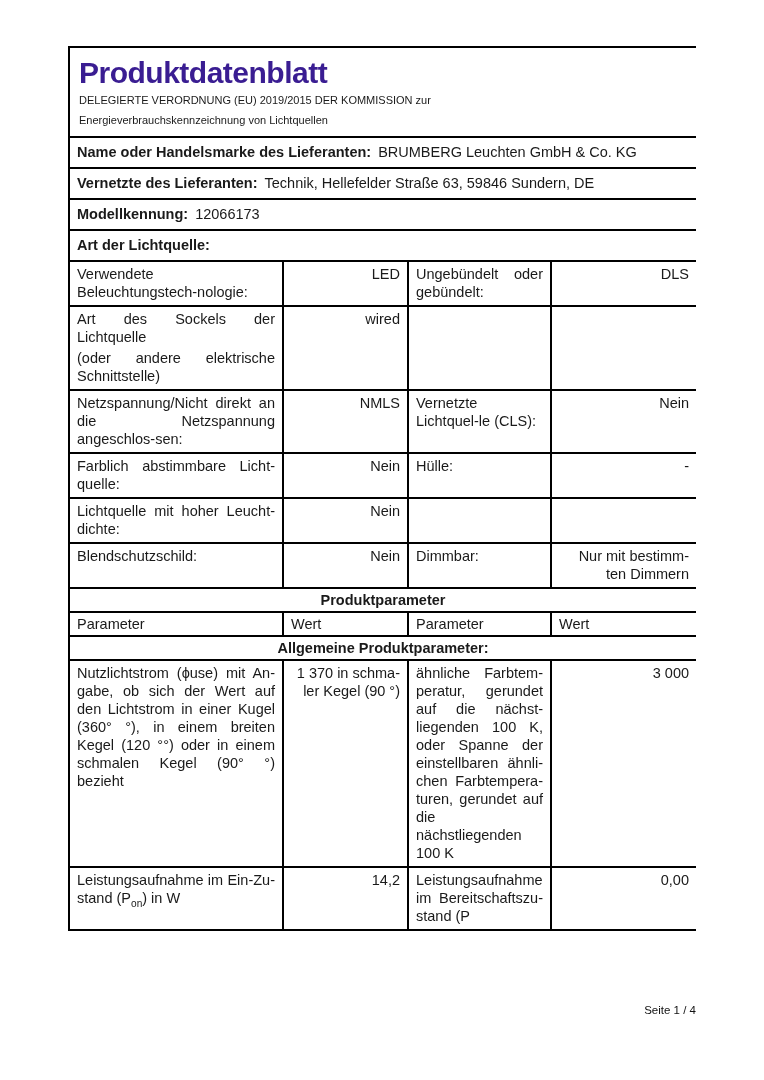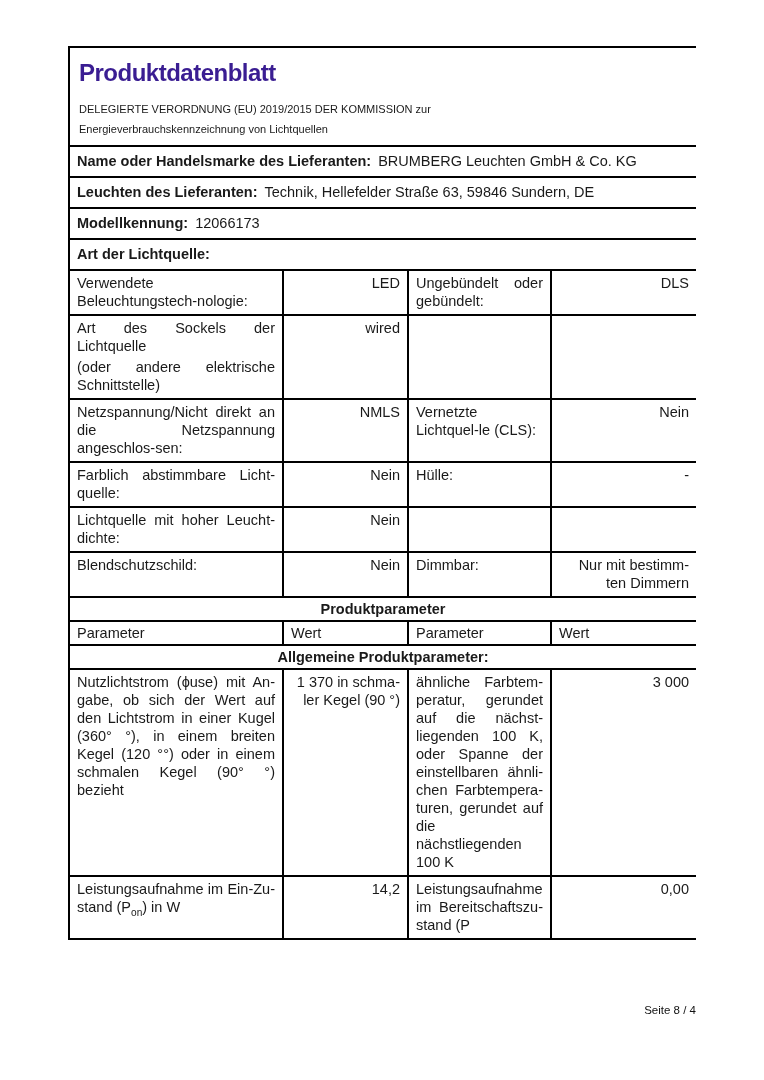--- a/index.html
+++ b/index.html
@@ -23,22 +23,22 @@
     word-wrap:break-word;
   }
   .b { font-weight:bold; }
   .lbl { text-align:justify;border-radius:9px; }
   .val { text-align:right; }
   .sec-center { text-align:center; font-weight:bold; padding-top:2px; padding-bottom:2px; }
   .hdr td { padding-top:2px; padding-bottom:2px; }
   .inline-val { margin-left:7px; font-weight:normal; }
   .title-cell { padding:8px 9px 6px 9px; }
   .doc-title {
-    color:var(--title-color); font-weight:bold; font-size:24px; line-height:34px;
-    margin-bottom:9px; letter-spacing:-0.5px;
+    color:var(--title-color); font-weight:bold; font-size:30px; line-height:34px;
+    margin-bottom:0; letter-spacing:-0.5px;
   }
   .doc-subtitle div { font-size:11px; line-height:20px; }
   .supplier-cell { padding-top:5px; padding-bottom:6px; }
   .para2 { margin-top:3px; }
   sub { font-size:70%; line-height:0; }
   .footer {
     position:absolute; right:68px; top:1003px;
     font-size:11.5px; color:#111; line-height:14px;
   }
 </style>
@@ -65,21 +65,21 @@
       </td>
     </tr>
 
     <tr>
       <td colspan="4" class="supplier-cell">
         <span class="b">Name oder Handelsmarke des Lieferanten:</span><span class="inline-val">BRUMBERG Leuchten GmbH &amp; Co. KG</span>
       </td>
     </tr>
     <tr>
       <td colspan="4" class="supplier-cell">
-        <span class="b">Leuchten des Lieferanten:</span><span class="inline-val">Technik, Hellefelder Straße 63, 59846 Sundern, DE</span>
+        <span class="b">Vernetzte des Lieferanten:</span><span class="inline-val">Technik, Hellefelder Straße 63, 59846 Sundern, DE</span>
       </td>
     </tr>
     <tr>
       <td colspan="4" class="supplier-cell">
         <span class="b">Modellkennung:</span><span class="inline-val">12066173</span>
       </td>
     </tr>
 
     <tr>
       <td colspan="4" class="b supplier-cell">Art der Lichtquelle:</td>
@@ -148,13 +148,13 @@
       <td class="lbl"><span>Leistungsaufnahme im Ein-Zu-stand (P</span><sub>on</sub><span>) in W</span></td>
       <td class="val">14,2</td>
       <td class="lbl"><span>Leistungsaufnahme im Bereitschaftszu-stand (P</span></td>
       <td class="val">0,00</td>
     </tr>
 
   </tbody>
     </table>
 </div>
 
-<div class="footer">Seite 8 / 4</div>
+<div class="footer">Seite 1 / 4</div>
 
 </body></html>

